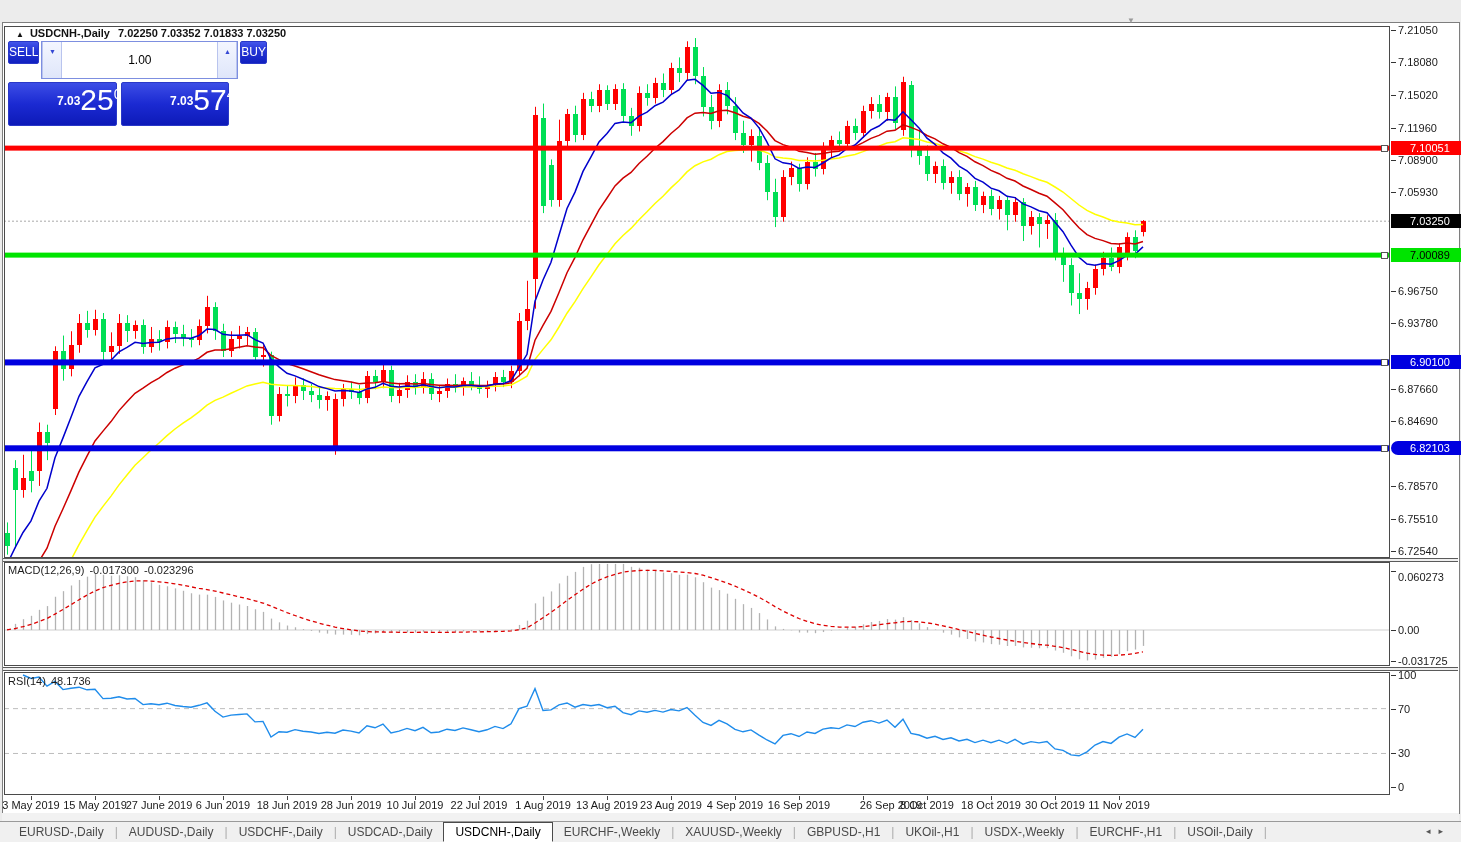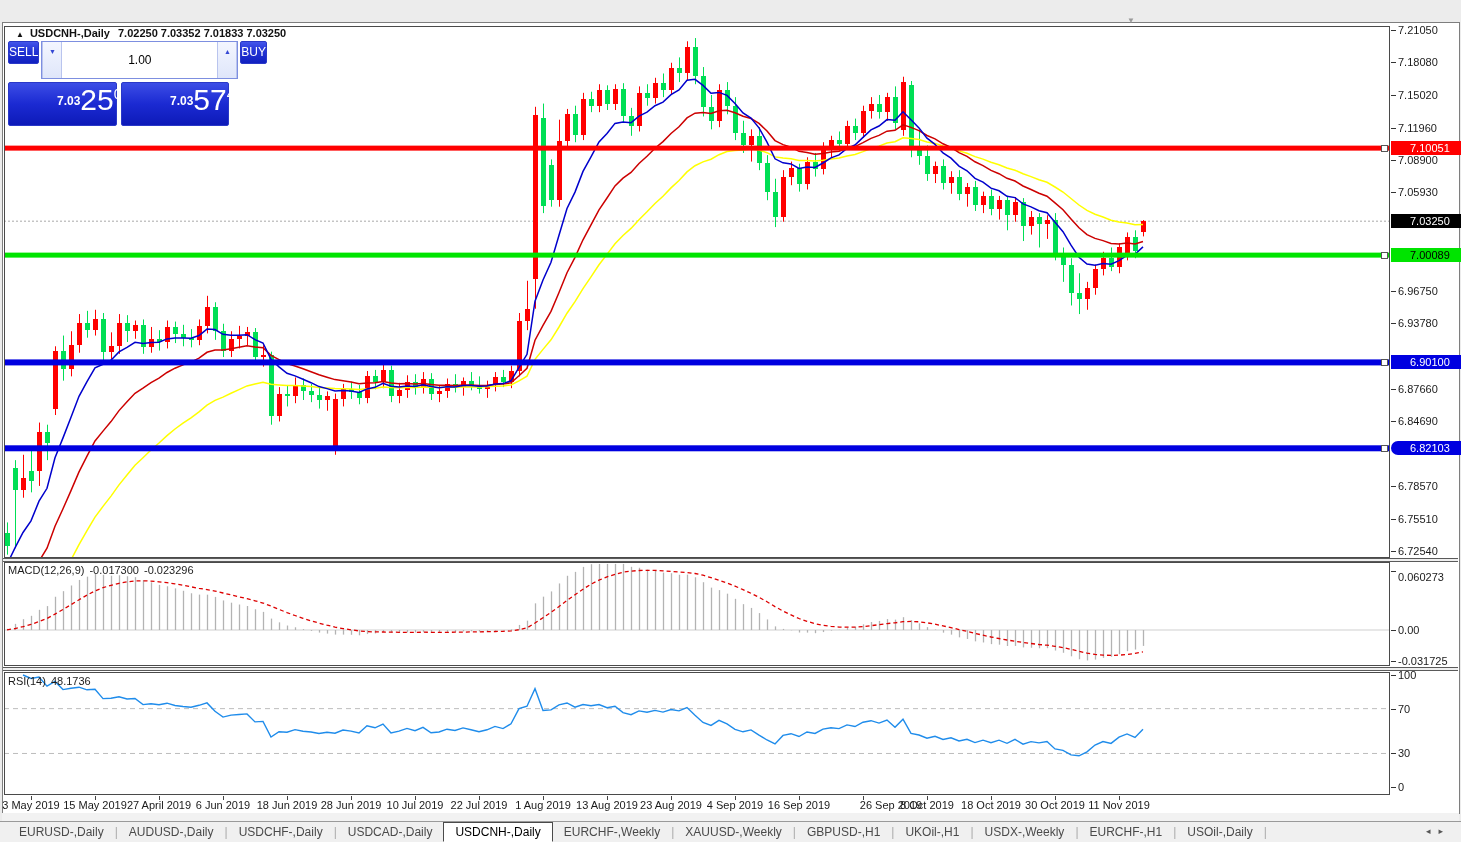--- a/index.html
+++ b/index.html
@@ -632,21 +632,21 @@
     <div class="ax-label" style="top:702.63px;">70</div>
     <div class="ax-dash" style="top:753.47px;"></div>
     <div class="ax-label" style="top:747.47px;">30</div>
     <div class="ax-dash" style="top:787.1px;"></div>
     <div class="ax-label" style="top:781.1px;">0</div>
     <div class="date-tick" style="left:31px;"></div>
     <div class="date-label" style="left:-14px;">3 May 2019</div>
     <div class="date-tick" style="left:95px;"></div>
     <div class="date-label" style="left:50px;">15 May 2019</div>
     <div class="date-tick" style="left:159px;"></div>
-    <div class="date-label" style="left:114px;">27 April 2019</div>
+    <div class="date-label" style="left:114px;">27 June 2019</div>
     <div class="date-tick" style="left:223px;"></div>
     <div class="date-label" style="left:178px;">6 Jun 2019</div>
     <div class="date-tick" style="left:287px;"></div>
     <div class="date-label" style="left:242px;">18 Jun 2019</div>
     <div class="date-tick" style="left:351px;"></div>
     <div class="date-label" style="left:306px;">28 Jun 2019</div>
     <div class="date-tick" style="left:415px;"></div>
     <div class="date-label" style="left:370px;">10 Jul 2019</div>
     <div class="date-tick" style="left:479px;"></div>
     <div class="date-label" style="left:434px;">22 Jul 2019</div>

